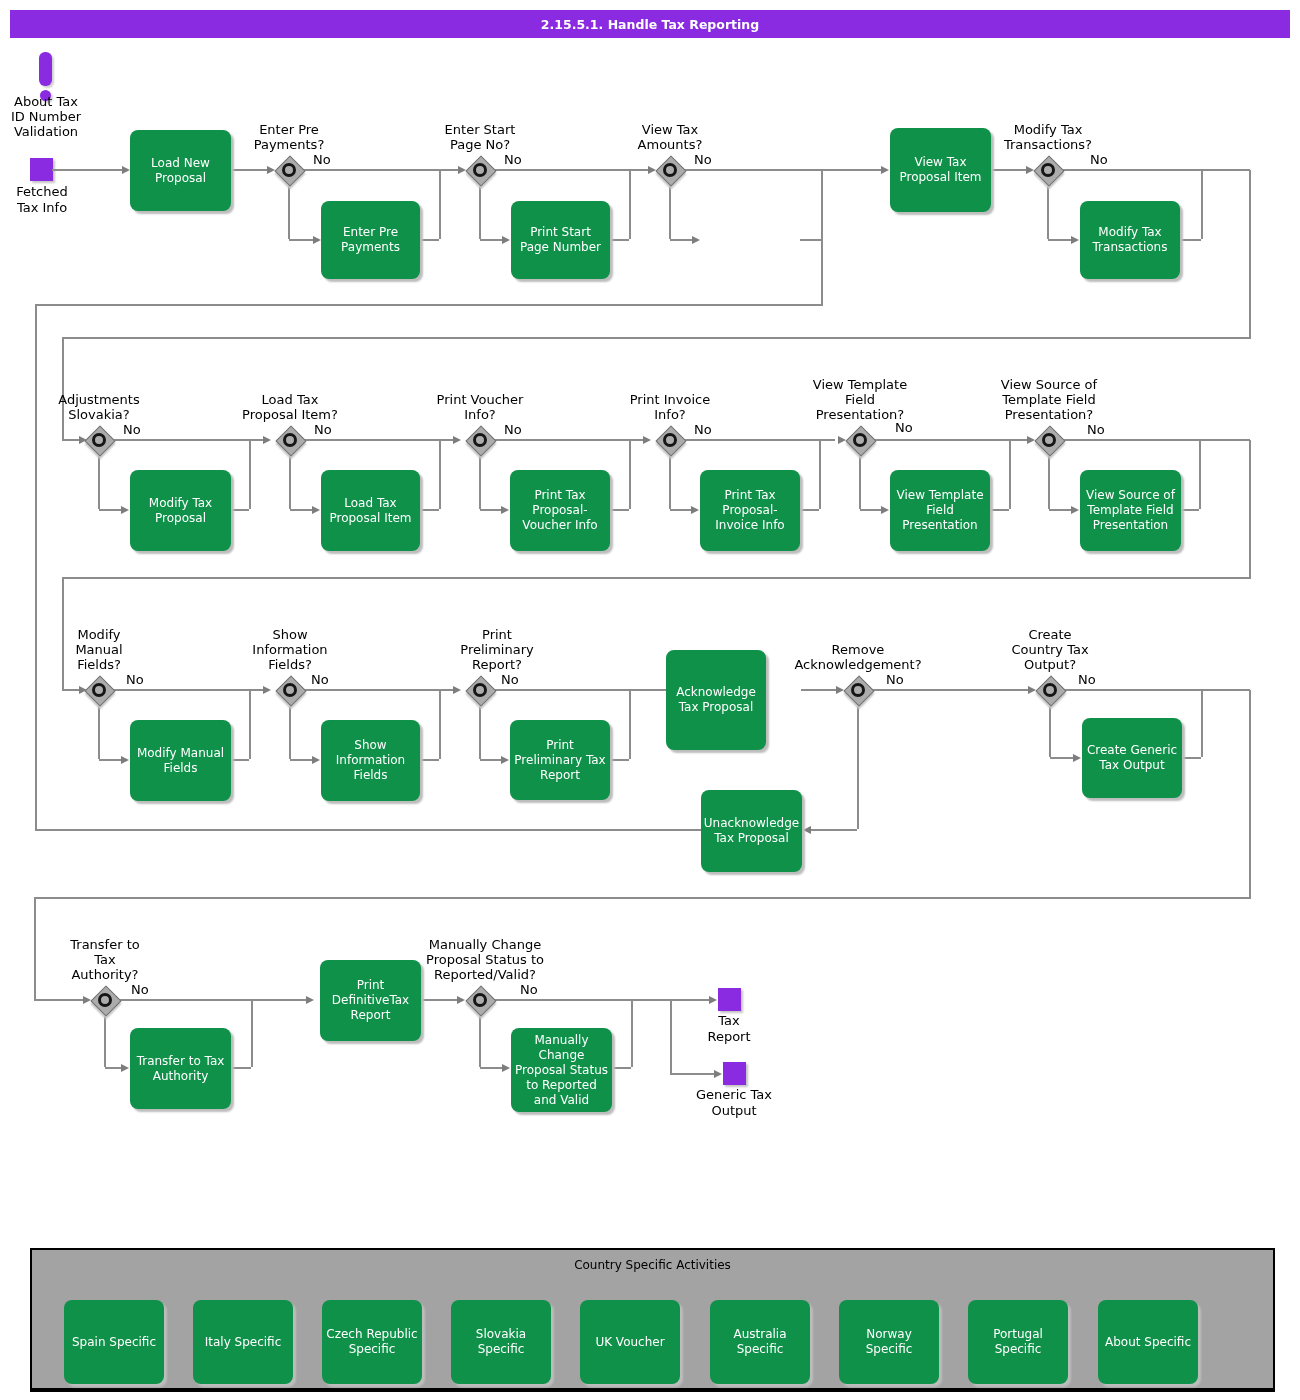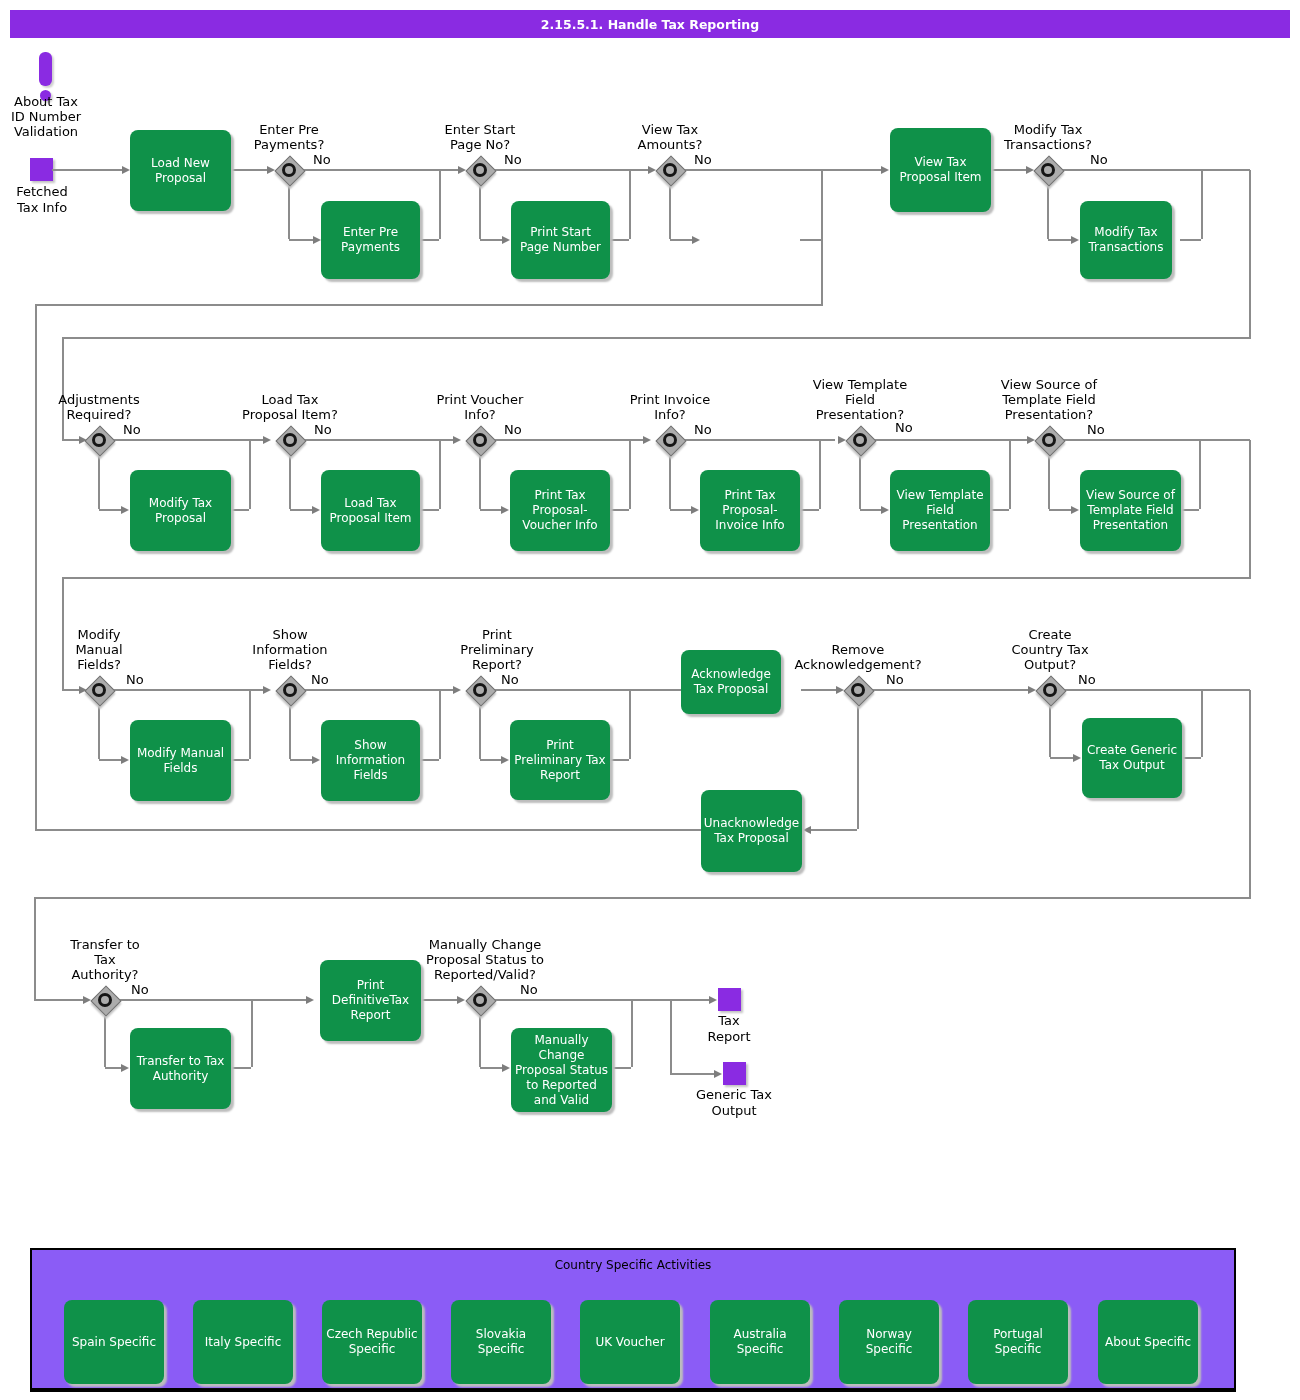--- a/index.html
+++ b/index.html
@@ -20,21 +20,21 @@
   .diamond{position:absolute;left:4px;top:4px;width:20px;height:20px;background:#acacac;
            border:1px solid #6f6f6f;transform:rotate(45deg);box-shadow:2px 2px 2px #c4c4c4;}
   .dcircle{position:absolute;left:7px;top:7px;width:8px;height:8px;border:3.5px solid #161616;border-radius:50%;}
   .dlabel{position:absolute;text-align:center;font-size:13px;line-height:15px;}
   .nolabel{position:absolute;font-size:13px;}
   .pre{white-space:pre-line;}
   .sq{position:absolute;width:23px;height:23px;background:#8A2BE2;box-shadow:2px 2px 2px #c4c4c4;}
   .sqlabel{position:absolute;text-align:center;font-size:13px;line-height:16px;}
   .excl-bar{position:absolute;left:39px;top:52px;width:13px;height:34px;background:#8A2BE2;border-radius:6px;box-shadow:2px 2px 2px #d0d0d0;}
   .excl-dot{position:absolute;left:40px;top:90px;width:11px;height:11px;background:#8A2BE2;border-radius:50%;box-shadow:2px 2px 2px #d0d0d0;}
-  .panel{position:absolute;left:30px;top:1248px;width:1202px;height:138px;border:2px solid #000;border-bottom-width:4px;box-sizing:content-box;background:#8b5cf6;}
+  .panel{position:absolute;left:30px;top:1248px;width:1202px;height:138px;border:2px solid #000;border-bottom-width:4px;box-sizing:content-box;background:#a3a3a3;padding-left:39px;}
   .panel-title{position:absolute;left:0;top:8px;width:100%;text-align:center;font-size:12px;}
   .country{position:absolute;top:50px;width:100px;height:84px;background:#0F9149;color:#fff;border-radius:8px;
            display:flex;align-items:center;justify-content:center;text-align:center;font-size:12px;line-height:15px;
            padding:3px;box-sizing:border-box;box-shadow:3px 3px 2px #bdbdbd;}
 </style>
 </head>
 <body>
 
 <div id="stage">
 
@@ -209,33 +209,33 @@
     <div class="vline" style="left:631px;top:1000px;height:67px"></div>
     <div class="vline" style="left:670px;top:1000px;height:74px"></div>
     <div class="hline" style="left:670px;top:1073px;width:45px"></div>
     <div class="ar" style="left:714px;top:1070px"></div>
   </div>
 
   <div class="activity" style="left:130px;top:130px;width:101px;height:81px">Load New Proposal</div>
   <div class="activity" style="left:321px;top:201px;width:99px;height:78px">Enter Pre Payments</div>
   <div class="activity" style="left:511px;top:201px;width:99px;height:78px">Print Start Page Number</div>
   <div class="activity" style="left:890px;top:128px;width:101px;height:84px">View Tax Proposal Item</div>
-  <div class="activity" style="left:1080px;top:201px;width:92px;height:78px">Modify Tax Transactions</div>
+  <div class="activity" style="left:1080px;top:201px;width:100px;height:78px">Modify Tax Transactions</div>
 
   <div class="activity" style="left:130px;top:470px;width:101px;height:81px">Modify Tax Proposal</div>
   <div class="activity" style="left:321px;top:470px;width:99px;height:81px">Load Tax Proposal Item</div>
   <div class="activity" style="left:700px;top:470px;width:100px;height:81px">Print Tax Proposal-Invoice Info</div>
   <div class="activity" style="left:510px;top:470px;width:100px;height:81px">Print Tax Proposal-Voucher Info</div>
   <div class="activity" style="left:890px;top:470px;width:100px;height:81px">View Template Field Presentation</div>
   <div class="activity" style="left:1080px;top:470px;width:101px;height:81px">View Source of Template Field Presentation</div>
 
   <div class="activity" style="left:130px;top:720px;width:101px;height:81px">Modify Manual Fields</div>
   <div class="activity" style="left:321px;top:720px;width:99px;height:81px">Show Information Fields</div>
   <div class="activity" style="left:510px;top:720px;width:100px;height:80px">Print Preliminary Tax Report</div>
-  <div class="activity" style="left:681px;top:650px;width:100px;height:64px">Acknowledge Tax Proposal</div>
+  <div class="activity" style="left:666px;top:650px;width:100px;height:100px">Acknowledge Tax Proposal</div>
   <div class="activity" style="left:1082px;top:718px;width:100px;height:80px">Create Generic Tax Output</div>
   <div class="activity" style="left:130px;top:1028px;width:101px;height:81px">Transfer to Tax Authority</div>
 
   <div class="activity" style="left:701px;top:790px;width:101px;height:82px">Unacknowledge Tax Proposal</div>
   <div class="activity" style="left:320px;top:960px;width:101px;height:81px">Print DefinitiveTax Report</div>
   <div class="activity" style="left:511px;top:1028px;width:101px;height:84px">Manually Change Proposal Status to Reported and Valid</div>
 
   <div class="decision" style="left:275px;top:156px">
       <div class="diamond"></div>
       <div class="dcircle"></div>
@@ -266,21 +266,21 @@
     </div>
   <div class="dlabel pre" style="left:973px;top:122px;width:150px">Modify Tax
 Transactions?</div>
   <div class="nolabel" style="left:1090px;top:152px">No</div>
 
   <div class="decision" style="left:85px;top:426px">
       <div class="diamond"></div>
       <div class="dcircle"></div>
     </div>
   <div class="dlabel pre" style="left:24px;top:392px;width:150px">Adjustments
-Required?</div>
+Slovakia?</div>
   <div class="nolabel" style="left:123px;top:422px">No</div>
 
   <div class="decision" style="left:276px;top:426px">
       <div class="diamond"></div>
       <div class="dcircle"></div>
     </div>
   <div class="dlabel pre" style="left:215px;top:392px;width:150px">Load Tax
 Proposal Item?</div>
   <div class="nolabel" style="left:314px;top:422px">No</div>
 

